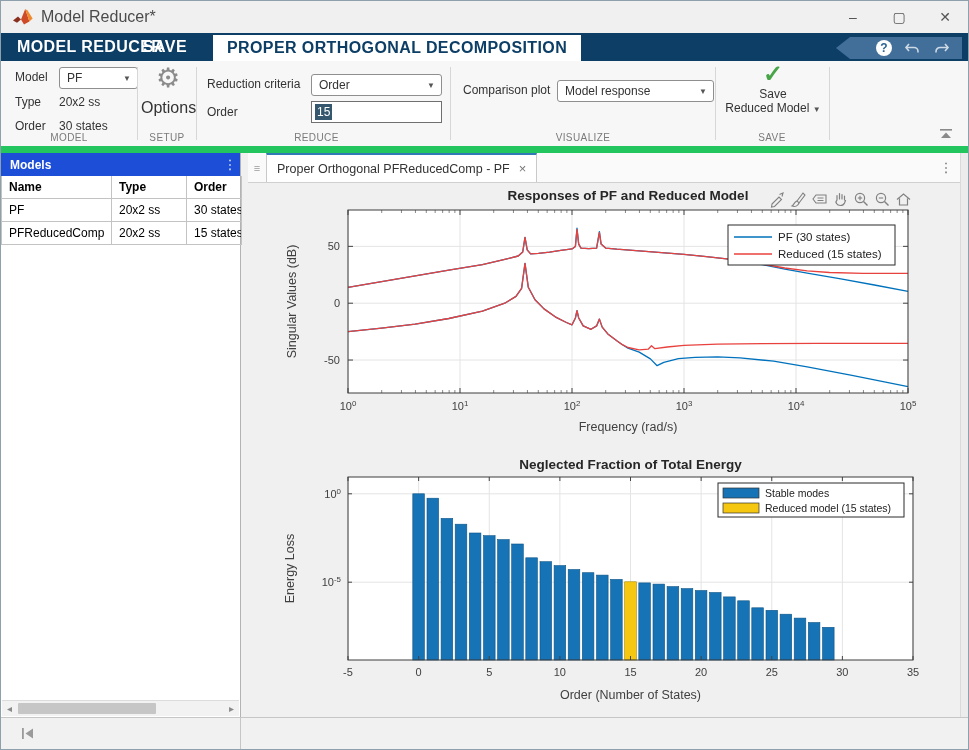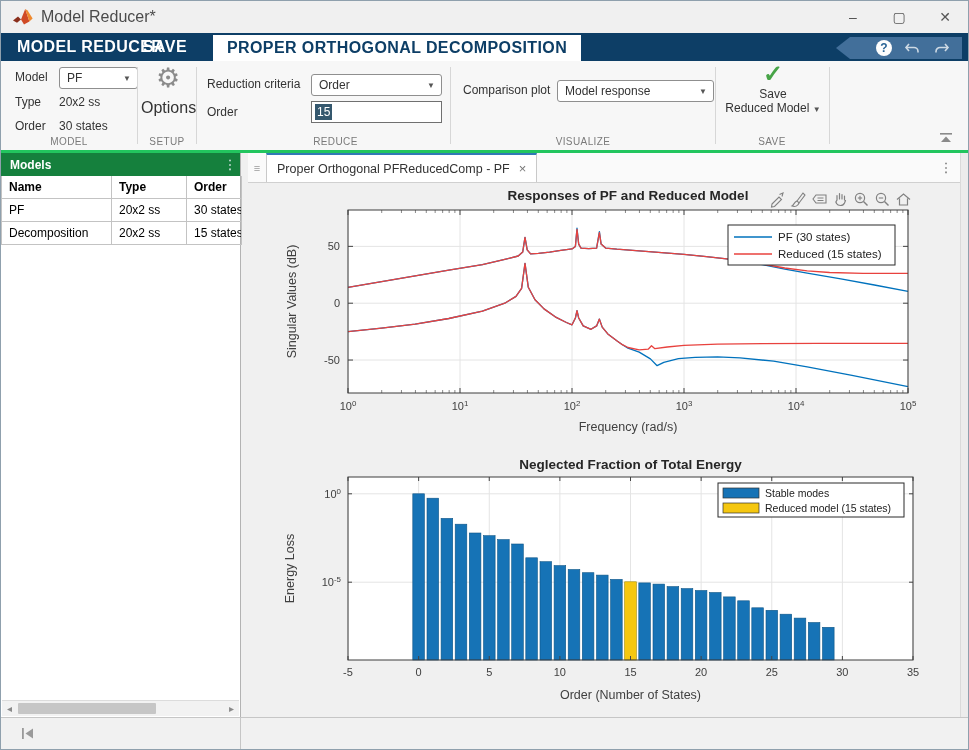--- a/index.html
+++ b/index.html
@@ -14,37 +14,37 @@
 
   
   .tabstrip{position:absolute;left:0;top:32px;width:100%;height:28px;background:#0d3e66;}
   .ts-tab{position:absolute;top:0;height:28px;line-height:28px;color:#ffffff;font-size:16px;font-weight:bold;letter-spacing:.4px;padding:0 6px;cursor:pointer;}
   .ts-tab.active{top:2px;height:26px;line-height:26px;background:#ffffff;color:#0d3e66;padding:0 14px;}
   .quick-access{position:absolute;right:6px;top:4px;width:126px;height:22px;background:#426f9a;clip-path:polygon(14px 0,100% 0,100% 100%,14px 100%,0 50%);display:flex;align-items:center;justify-content:flex-end;gap:12px;padding-right:12px;box-sizing:border-box;}
   .help-btn{width:16px;height:16px;border-radius:50%;background:#fdfdfd;color:#2a6496;font-size:12px;font-weight:bold;text-align:center;line-height:16px;cursor:pointer;}
   .qa-icon{width:17px;height:14px;cursor:pointer;}
 
   
-  .ribbon{position:absolute;left:0;top:60px;width:100%;height:92px;background:#f7f7f7;border-bottom:3px solid #22c55e;box-sizing:border-box;font-size:12px;color:#333;}
+  .ribbon{position:absolute;left:0;top:60px;width:100%;height:92px;background:#f7f7f7;border-bottom:7px solid #22c55e;box-sizing:border-box;font-size:12px;color:#333;}
   .rsep{position:absolute;top:6px;bottom:6px;width:1px;background:#d7d7d7;}
   .sec-label{position:absolute;bottom:3px;font-size:10px;color:#7a7a7a;text-align:center;letter-spacing:.4px;}
   .rlabel{position:absolute;color:#333;}
   .rvalue{position:absolute;color:#333;}
   .dropdown{position:absolute;height:20px;background:#fff;border:1px solid #8f8f8f;border-radius:3px;font-size:12px;line-height:20px;padding-left:7px;cursor:pointer;box-sizing:content-box;}
   .dropdown .caret{position:absolute;right:6px;top:0;font-size:8px;color:#555;line-height:21px;}
   .textbox{position:absolute;height:20px;background:#fff;border:1px solid #707070;font-size:12px;line-height:20px;padding-left:3px;cursor:text;}
   .textbox .sel{background:#35586e;color:#fff;padding:1px 2px;}
   .gear{font-size:27px;color:#8b8b8b;line-height:26px;}
   .ribbon-btn{position:absolute;text-align:center;cursor:pointer;color:#333;}
   .check-icon{color:#47a447;font-size:24px;font-weight:bold;line-height:22px;}
   .collapse-btn{position:absolute;right:14px;bottom:6px;width:16px;height:12px;cursor:pointer;}
 
   
   .models-panel{position:absolute;left:0;top:152px;width:240px;bottom:32px;background:#ffffff;border-right:1px solid #b3b3b3;box-sizing:border-box;}
-  .panel-header{height:23px;background:#15803d;color:#fff;display:flex;align-items:center;}
+  .panel-header{height:23px;background:#1d4ed8;color:#fff;display:flex;align-items:center;}
   .panel-title{font-size:12px;font-weight:bold;margin-left:9px;flex:1;}
   .panel-menu{width:20px;text-align:center;font-size:13px;cursor:pointer;color:#e8eef4;}
   table.models{border-collapse:collapse;width:100%;font-size:12px;table-layout:fixed;}
   table.models th,table.models td{border:1px solid #c3c3c3;padding:4px 7px;text-align:left;font-weight:normal;white-space:nowrap;overflow:hidden;}
   table.models th{font-weight:bold;border-top:none;}
   table.models col.c1{width:110px;} table.models col.c2{width:75px;} table.models col.c3{width:55px;}
   .panel-hscroll{position:absolute;left:1px;right:1px;bottom:1px;height:15px;background:#f2f2f2;border-top:1px solid #dcdcdc;}
   .hs-arrow{position:absolute;top:0;width:15px;height:15px;color:#8a8a8a;font-size:10px;text-align:center;line-height:15px;cursor:pointer;}
   .hs-thumb{position:absolute;left:16px;top:2px;width:138px;height:11px;background:#c6c6c6;border-radius:1px;cursor:pointer;}
 
@@ -128,21 +128,21 @@
 
     <span class="rlabel" style="left:206px;top:16px;">Reduction criteria</span>
     <div class="dropdown" style="left:310px;top:13px;width:122px;">
       <span>Order</span>
       <span class="caret">▼</span>
     </div>
     <span class="rlabel" style="left:206px;top:44px;">Order</span>
     <div class="textbox" style="left:310px;top:40px;width:126px;">
       <span class="sel">15</span>
     </div>
-    <div class="sec-label" style="left:208px;width:253px;">REDUCE</div>
+    <div class="sec-label" style="left:189px;width:253px;">REDUCE</div>
     <div class="rsep" style="left:449px;"></div>
 
     <span class="rlabel" style="left:462px;top:22px;">Comparison plot</span>
     <div class="dropdown" style="left:556px;top:19px;width:148px;">
       <span>Model response</span>
       <span class="caret">▼</span>
     </div>
     <div class="sec-label" style="left:450px;width:264px;">VISUALIZE</div>
     <div class="rsep" style="left:714px;"></div>
 
@@ -178,21 +178,21 @@
         <th>Order</th>
       </tr>
         </thead>
       <tbody id="models-tbody">
           <tr>
             <td>PF</td>
             <td>20x2 ss</td>
             <td>30 states</td>
           </tr>
           <tr>
-            <td>Decomposition</td>
+            <td>PFReducedComp</td>
             <td>20x2 ss</td>
             <td>15 states</td>
           </tr>
         </tbody>
     </table>
     <div class="panel-hscroll">
       <div class="hs-arrow" style="left:0;">◂</div>
       <div class="hs-thumb"></div>
       <div class="hs-arrow" style="right:0;">▸</div>
     </div>

